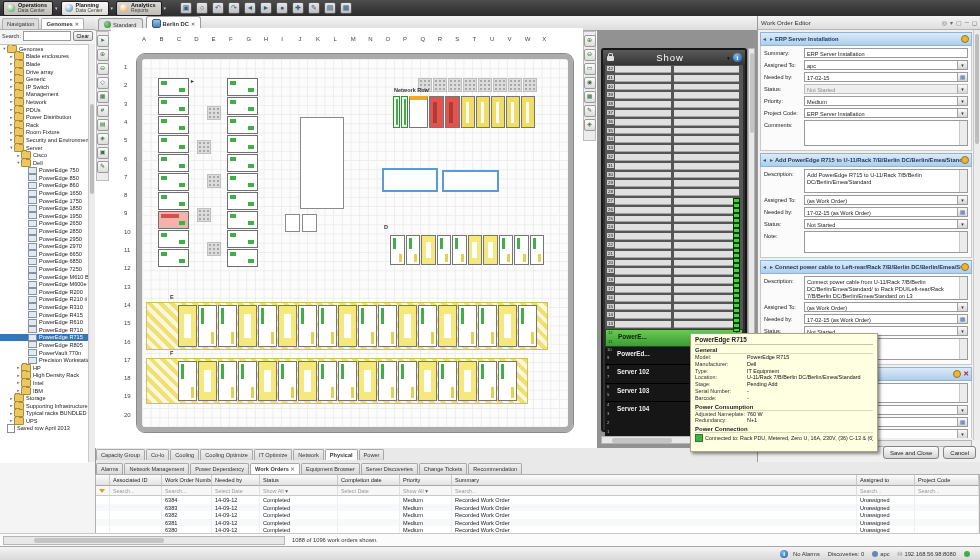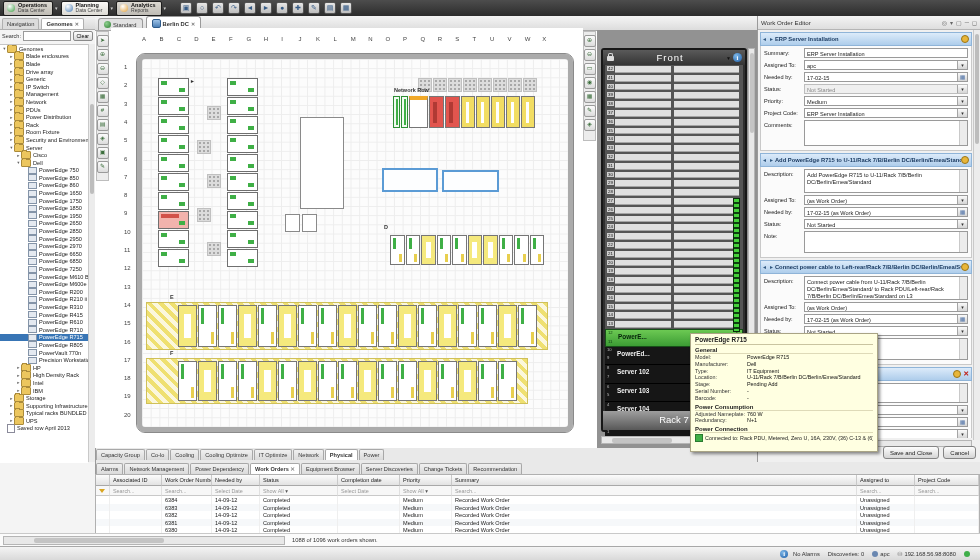--- a/index.html
+++ b/index.html
@@ -716,21 +716,21 @@
         <div class="tcico">◉</div>
         <div class="tcico">▦</div>
         <div class="tcico">✎</div>
         <div class="tcico">◈</div>
       </div>
 
     <div id="rackpanel">
       <div id="rackframe">
         <div id="rackhead">
           <span class="lock"></span>
-          <span class="title">Front</span>
+          <span class="title">Show</span>
           <span class="rcaret">▼</span>
           <span class="info">i</span>
         </div>
         <div id="rackbody">
             <div class="rslot">
               <div class="bl"></div>
               <div class="br"></div>
               <span class="n">42</span>
             </div>
             <div class="rslot">
@@ -906,21 +906,20 @@
             <div class="runit " style="height: 35.2px;">
               <span class="un" style="top: 0px;">4</span>
               <span class="un" style="top: 8.8px;">3</span>
               <span class="un" style="top: 17.6px;">2</span>
               <span class="un" style="top: 26.4px;">1</span>
               <span class="lab">Server 104</span>
               <span class="wt">48,38 kg</span>
             </div>
           </div>
         <div id="pdustrip"></div>
-        <div id="rackfoot">Rack 7</div>
       </div>
       <div class="sb" style="left:151px;top:18px;width:7px;height:384px;">
           <div class="th" style="left:1px;top:4px;width:4px;height:80px;"></div>
         </div>
       <div class="sb" style="left:4px;top:406px;width:146px;height:8px;">
           <div class="th" style="left:10px;top:1px;width:60px;height:5px;"></div>
         </div>
     </div>
   </div>
 

